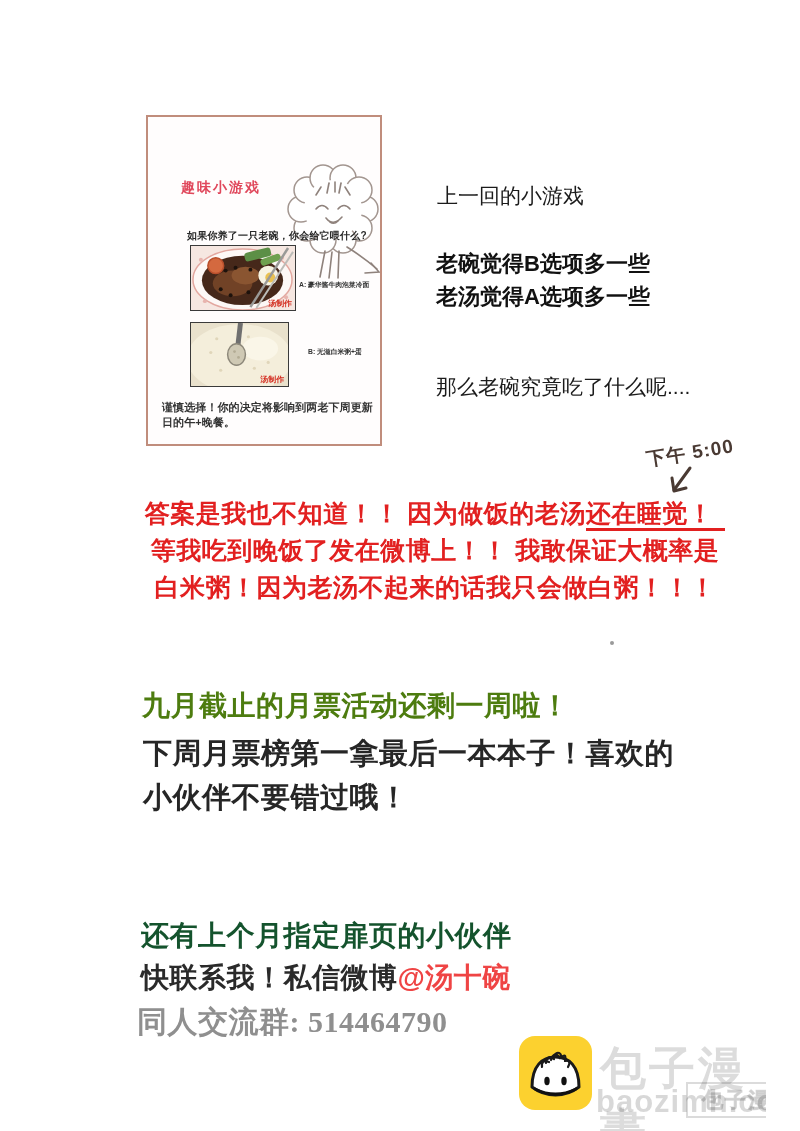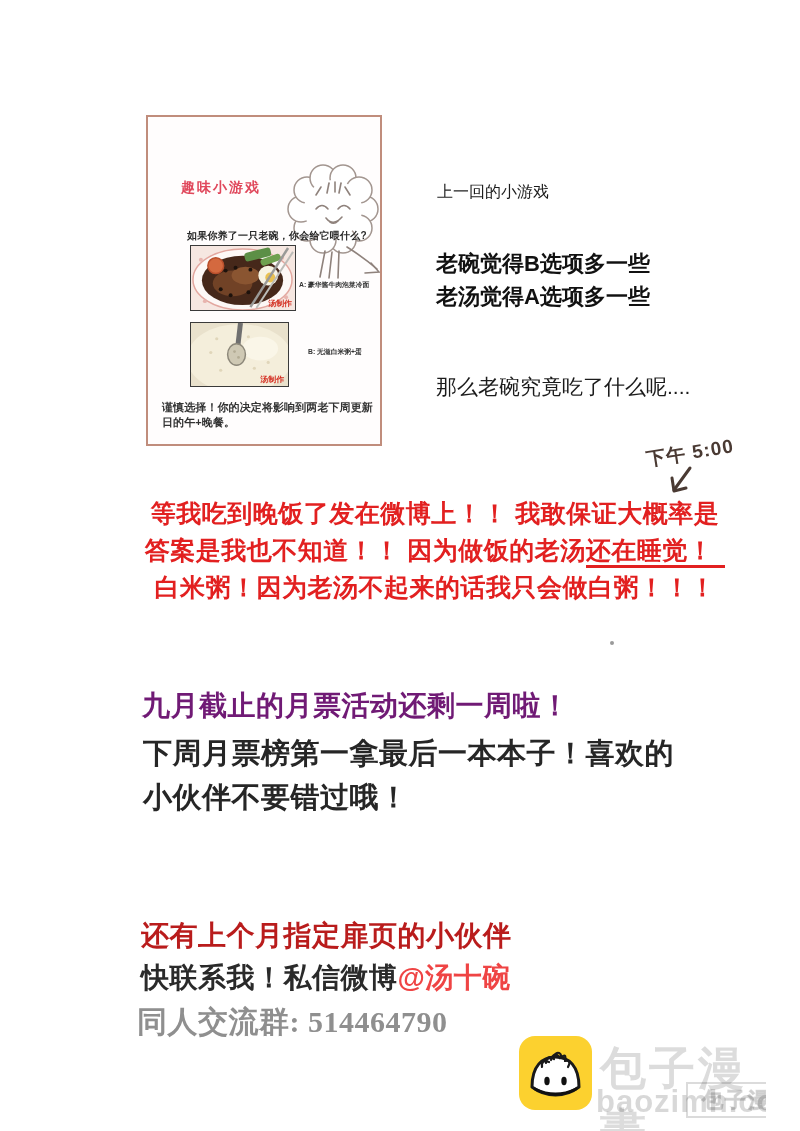--- a/index.html
+++ b/index.html
@@ -31,46 +31,46 @@
   .photo svg{display:block;width:100%;height:100%;}
   .opt-label{position:absolute;font-size:6.8px;color:#333;font-weight:bold;}
   .opt-a-label{left:151px;top:163px;}
   .opt-b-label{left:160px;top:230px;}
   .card-caption{
     position:absolute;left:14px;top:283px;width:212px;
     font-size:11px;color:#333;font-weight:bold;letter-spacing:.1px;
   }
 
   
-  .recap-intro{left:403px;top:170px;font-size:16px;color:#1b1b1b;}
+  .recap-intro{left:403px;top:170px;font-size:21px;color:#1b1b1b;}
   .recap-bold{left:402px;top:235px;font-size:22px;font-weight:bold;color:#111;line-height:33px;}
   .recap-question{left:402px;top:361px;font-size:21px;color:#1b1b1b;}
 
   
   .handnote{
     left:612px;top:428px;font-size:19px;color:#4a3a33;
     transform:rotate(-9deg);letter-spacing:1px;font-weight:bold;
   }
   .handarrow{left:630px;top:452px;width:34px;height:34px;}
 
   
   .answer{
     left:95px;top:483px;width:612px;text-align:center;
     color:#e22020;font-weight:bold;font-size:25px;line-height:37px;
     letter-spacing:.5px;
   }
   .uline{border-bottom:3px solid #e22020;padding-right:12px;padding-bottom:1px;}
   .speck{left:576px;top:629px;width:4px;height:4px;border-radius:50%;background:#9a9a9a;}
 
   
-  .headline-pink{left:108px;top:675px;font-size:28px;font-weight:bold;color:#701a75;letter-spacing:.5px;}
+  .headline-pink{left:108px;top:675px;font-size:28px;font-weight:bold;color:#4d7c0f;letter-spacing:.5px;}
   .announce-black{left:109px;top:719px;font-size:29px;font-weight:bold;color:#262626;line-height:44px;letter-spacing:.5px;}
 
   
-  .contact-1{left:107px;top:905px;font-size:28px;font-weight:bold;color:#b91c1c;letter-spacing:.5px;}
+  .contact-1{left:107px;top:905px;font-size:28px;font-weight:bold;color:#14532d;letter-spacing:.5px;}
   .contact-2{left:107px;top:947px;font-size:28px;font-weight:bold;color:#2a2a2a;letter-spacing:.5px;}
   .contact-2 .gray{color:#ef4444;}
   .contact-3{left:103px;top:990px;font-size:30px;font-weight:bold;color:#8f8f8f;letter-spacing:.5px;font-family:Liberation Serif, serif;}
 
   
   .wm-logo{left:485px;top:1024px;width:73px;height:74px;}
   .wm-brand{left:566px;top:1026px;font-size:46px;font-weight:bold;color:rgba(40,40,40,0.16);letter-spacing:3px;}
   .wm-domain{left:562px;top:1072px;font-size:31px;font-weight:bold;color:rgba(40,40,40,0.18);letter-spacing:1px;}
   .wm-box{
     left:652px;top:1070px;width:124px;height:36px;
@@ -192,22 +192,22 @@
 
   <div class="abs handnote">下午 5:00</div>
   <svg class="abs handarrow" viewBox="0 0 34 34">
     <g stroke="#4a3a33" stroke-width="3" fill="none" stroke-linecap="round" stroke-linejoin="round">
       <path d="M26,4 L10,26"></path>
       <path d="M8,14 L10,27 L22,24"></path>
     </g>
   </svg>
 
   <div class="abs answer">
+    <div><span>答案是我也不知道！！ 因为做饭的老汤</span><span class="uline">还在睡觉！</span></div>
     <div>等我吃到晚饭了发在微博上！！ 我敢保证大概率是</div>
-    <div><span>答案是我也不知道！！ 因为做饭的老汤</span><span class="uline">还在睡觉！</span></div>
     <div>白米粥！因为老汤不起来的话我只会做白粥！！！</div>
   </div>
   <div class="abs speck"></div>
 
   <div class="abs headline-pink">九月截止的月票活动还剩一周啦！</div>
   <div class="abs announce-black">
     <div>下周月票榜第一拿最后一本本子！喜欢的</div>
     <div>小伙伴不要错过哦！</div>
   </div>
 

